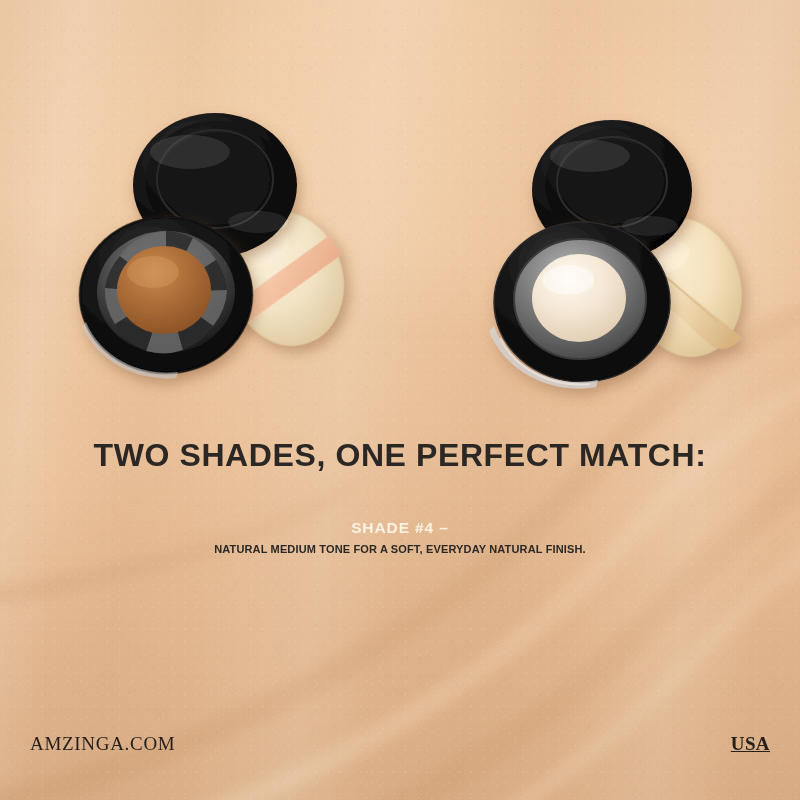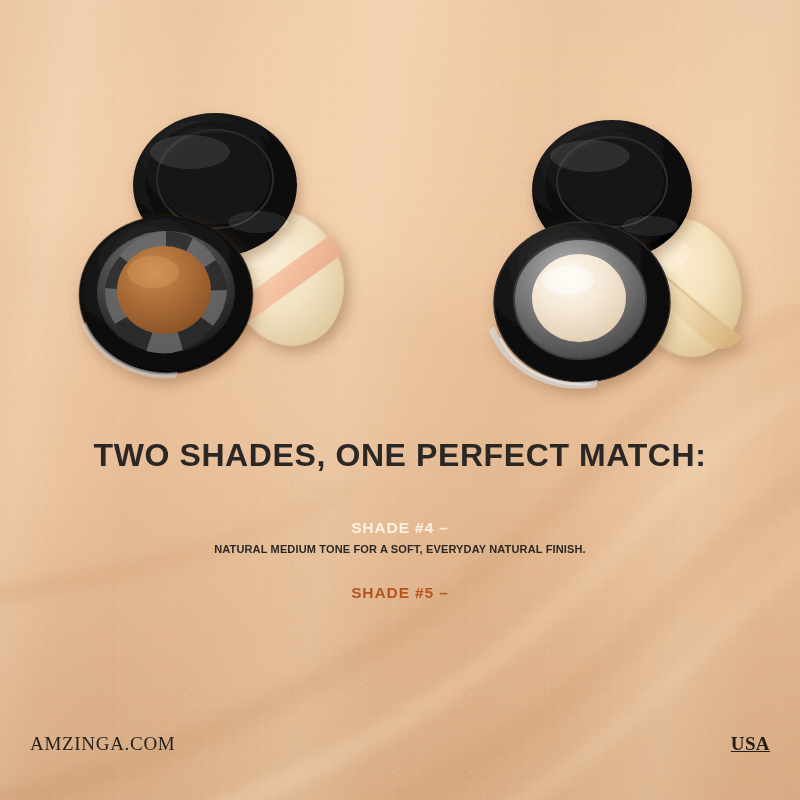--- a/index.html
+++ b/index.html
@@ -339,21 +339,20 @@
   </div>
 
   <h1 class="headline">TWO SHADES, ONE PERFECT MATCH:</h1>
 
   <div class="shade-block" id="shade-4-block">
     <span class="shade-label cream">SHADE #4 –</span>
     <span class="shade-desc">NATURAL MEDIUM TONE FOR A SOFT, EVERYDAY NATURAL FINISH.</span>
   </div>
 
   <div class="shade-block" id="shade-5-block">
-    <span class="shade-label sienna">SHADE #5 –</span>
   </div>
 
   <div class="footer">
     <span class="footer-text" id="footer-site">AMZINGA.COM</span>
     <span class="footer-text" id="footer-region">USA</span>
   </div>
 
 </div>
 
 </body></html>

